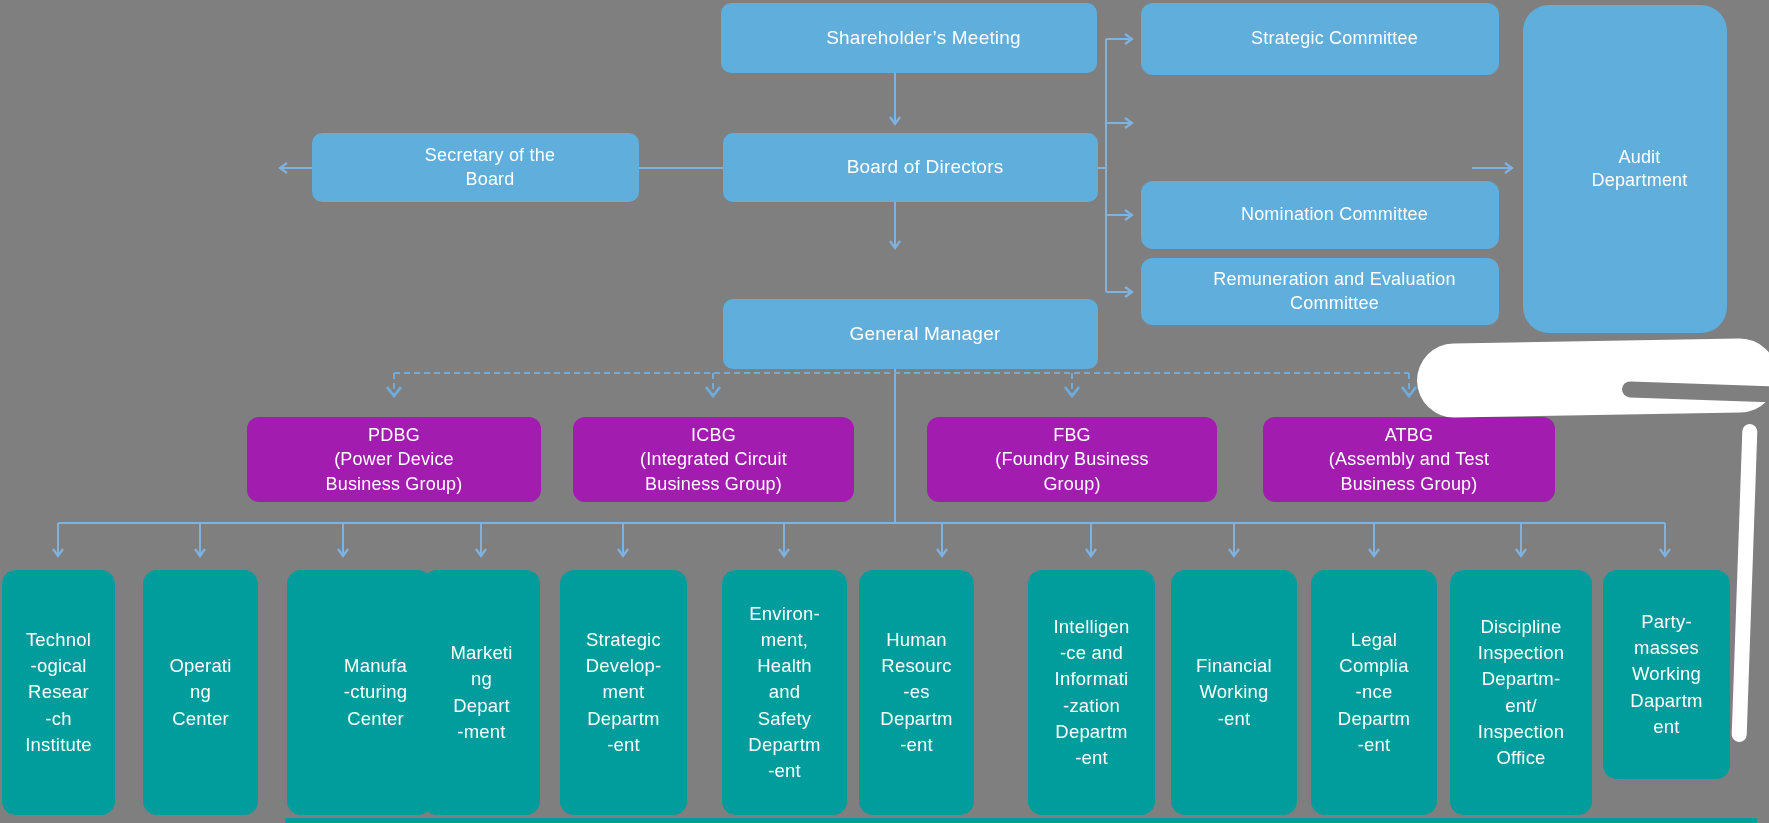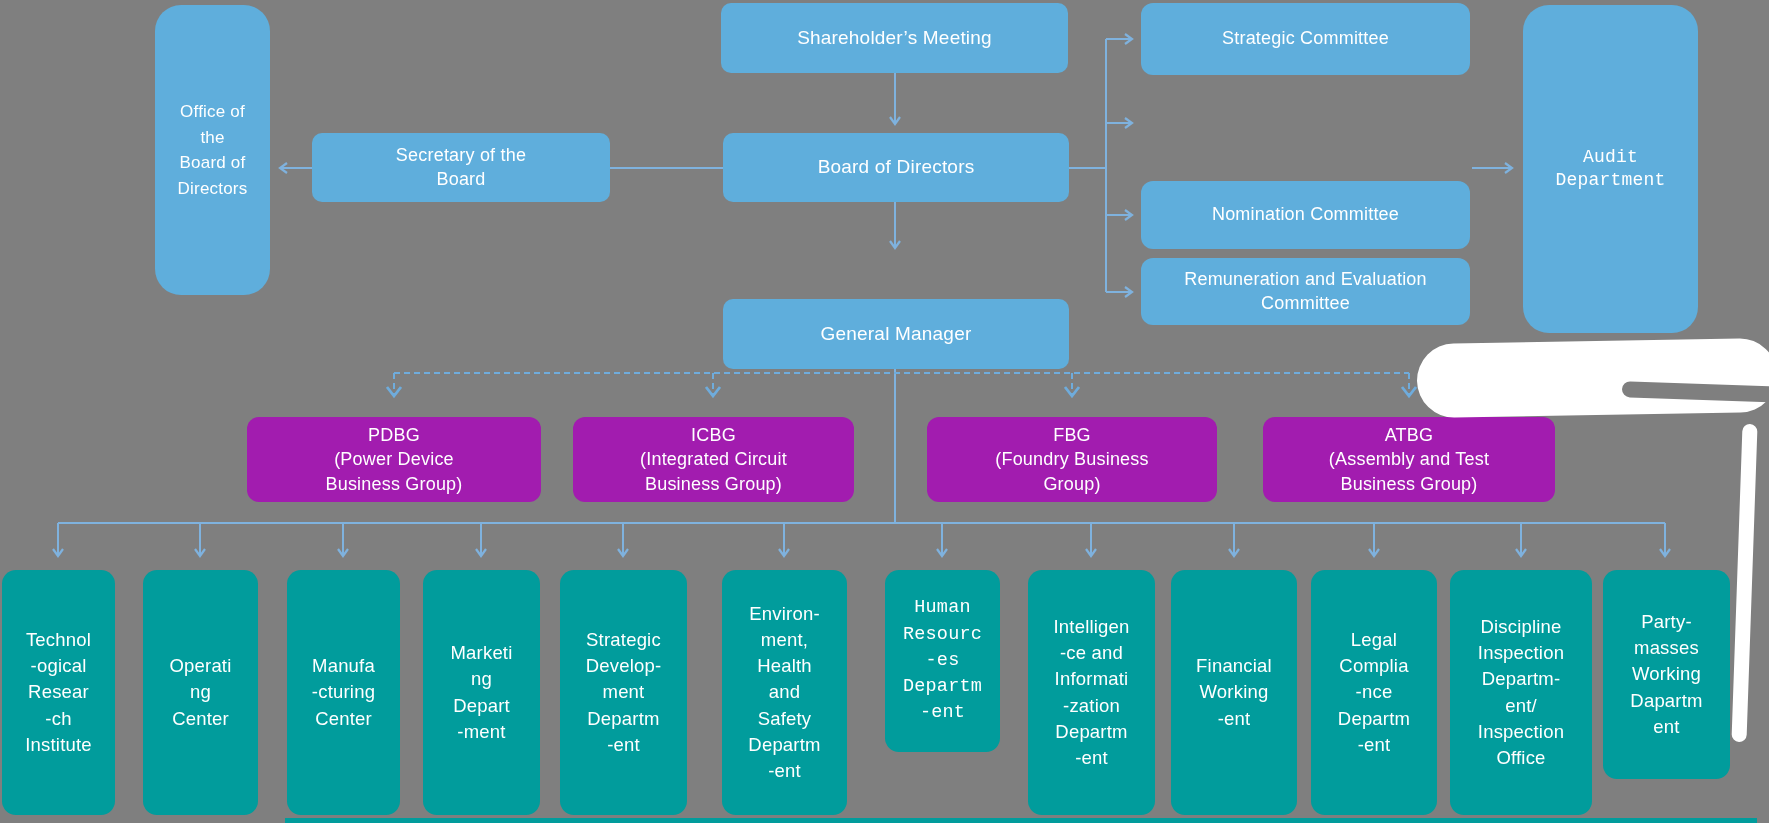--- a/index.html
+++ b/index.html
@@ -11,21 +11,21 @@
     font-family:"Liberation Sans",sans-serif;
   }
   #connectors{position:absolute;left:0;top:0;z-index:1;}
   .node{
     position:absolute;z-index:2;
     display:flex;align-items:center;justify-content:center;
     text-align:center;color:#FFFFFF;
     white-space:pre-line;letter-spacing:.2px;
     border-radius:12px;
   }
-  .blue{background:#5FAEDC;}
+  .blue{background:#5FAEDC;padding-left:29px;}
   .orange{background:#a21caf;}
   .teal{background:#019C9C;}
   .r-lg{border-radius:26px;}
   .fs-top{font-size:19px;line-height:1.3;}
   .fs-side{font-size:17px;line-height:1.5;}
   .fs-com{font-size:18px;line-height:1.3;}
   .fs-bg{font-size:18px;line-height:1.34;}
   .fs-dept{font-size:18.5px;line-height:1.42;border-radius:14px;}
   .whiteout{position:absolute;background:#FFFFFF;z-index:5;}
   .graybar{position:absolute;background:#7F7F7F;z-index:6;}
@@ -76,40 +76,36 @@
 
     <g fill="none" stroke="#6FACDC" stroke-width="2" stroke-dasharray="6 4">
       <path d="M394 373 H1409"></path>
       <path d="M394 373 V396" marker-end="url(#chevBig)"></path>
       <path d="M713 373 V396" marker-end="url(#chevBig)"></path>
       <path d="M1072 373 V396" marker-end="url(#chevBig)"></path>
       <path d="M1409 373 V396" marker-end="url(#chevBig)"></path>
     </g>
   </svg>
 
-  <div class="node blue r-lg fs-side" style="left:155px;top:5px;width:115px;height:290px;">Office of
-the
-Board of
-Directors</div>
 
   <div class="node blue fs-com" style="left:312px;top:133px;width:298px;height:69px;border-radius:10px;">Secretary of the
 Board</div>
 
   <div class="node blue fs-top" style="left:721px;top:3px;width:347px;height:70px;border-radius:10px;">Shareholder’s Meeting</div>
 
   <div class="node blue fs-top" style="left:723px;top:133px;width:346px;height:69px;border-radius:10px;">Board of Directors</div>
 
   <div class="node blue fs-top" style="left:723px;top:257px;width:346px;height:70px;border-radius:10px;margin-top:42px;">General Manager</div>
 
   <div class="node blue fs-com" style="left:1141px;top:3px;width:329px;height:72px;">Strategic Committee</div>
   <div class="node blue fs-com" style="left:1141px;top:181px;width:329px;height:68px;">Nomination Committee</div>
   <div class="node blue fs-com" style="left:1141px;top:258px;width:329px;height:67px;">Remuneration and Evaluation
 Committee</div>
 
-  <div class="node blue r-lg fs-com" style="left:1523px;top:5px;width:175px;height:328px;font-family:Liberation Mono, monospace;">Audit
+  <div class="node blue r-lg fs-com" style="left:1523px;top:5px;width:175px;height:328px;">Audit
 Department</div>
 
   <div class="node orange fs-bg" style="left:247px;top:417px;width:294px;height:85px;">PDBG
 (Power Device
 Business Group)</div>
   <div class="node orange fs-bg" style="left:573px;top:417px;width:281px;height:85px;">ICBG
 (Integrated Circuit
 Business Group)</div>
   <div class="node orange fs-bg" style="left:927px;top:417px;width:290px;height:85px;">FBG
 (Foundry Business
@@ -119,40 +115,40 @@
 Business Group)</div>
 
   <div class="node teal fs-dept" style="left:2px;top:570px;width:113px;height:245px;">Technol
 -ogical
 Resear
 -ch
 Institute</div>
   <div class="node teal fs-dept" style="left:143px;top:570px;width:115px;height:245px;">Operati
 ng
 Center</div>
-  <div class="node teal fs-dept" style="left:287px;top:570px;width:113px;height:245px;">Manufa
+  <div class="node teal fs-dept" style="left:287px;top:570px;width:113px;height:245px;padding-left:32px;">Manufa
 -cturing
 Center</div>
   <div class="node teal fs-dept" style="left:423px;top:570px;width:117px;height:245px;">Marketi
 ng
 Depart
 -ment</div>
   <div class="node teal fs-dept" style="left:560px;top:570px;width:127px;height:245px;">Strategic
 Develop-
 ment
 Departm
 -ent</div>
   <div class="node teal fs-dept" style="left:722px;top:570px;width:125px;height:245px;">Environ-
 ment,
 Health
 and
 Safety
 Departm
 -ent</div>
-  <div class="node teal fs-dept" style="left:885px;top:570px;width:115px;height:182px;font-family:Liberation Mono, monospace;">Human
+  <div class="node teal fs-dept" style="left:859px;top:570px;width:115px;height:245px;">Human
 Resourc
 -es
 Departm
 -ent</div>
   <div class="node teal fs-dept" style="left:1028px;top:570px;width:127px;height:245px;">Intelligen
 -ce and
 Informati
 -zation
 Departm
 -ent</div>

